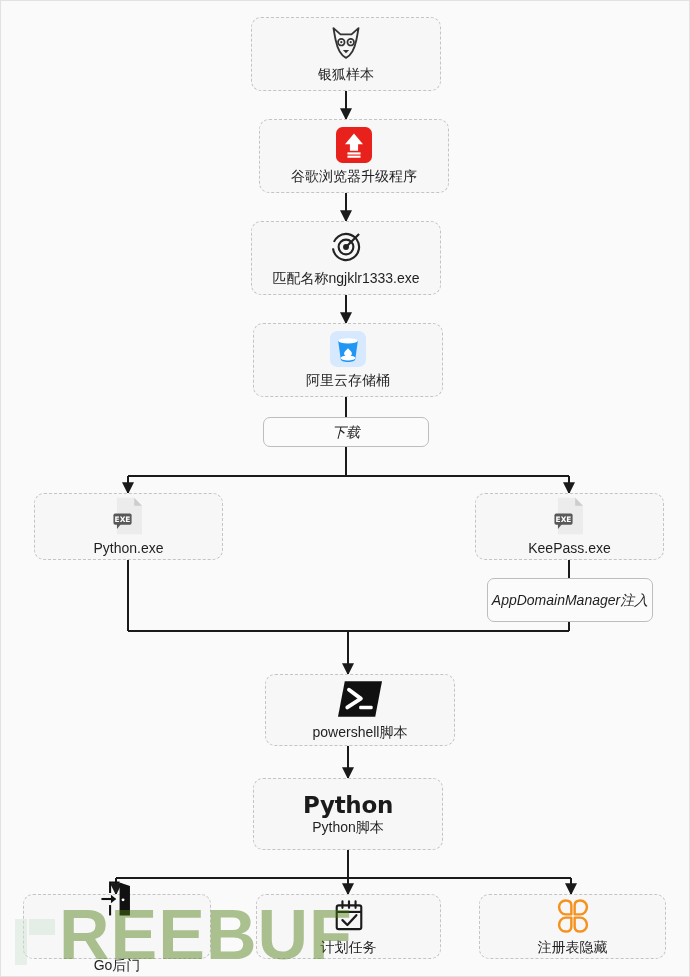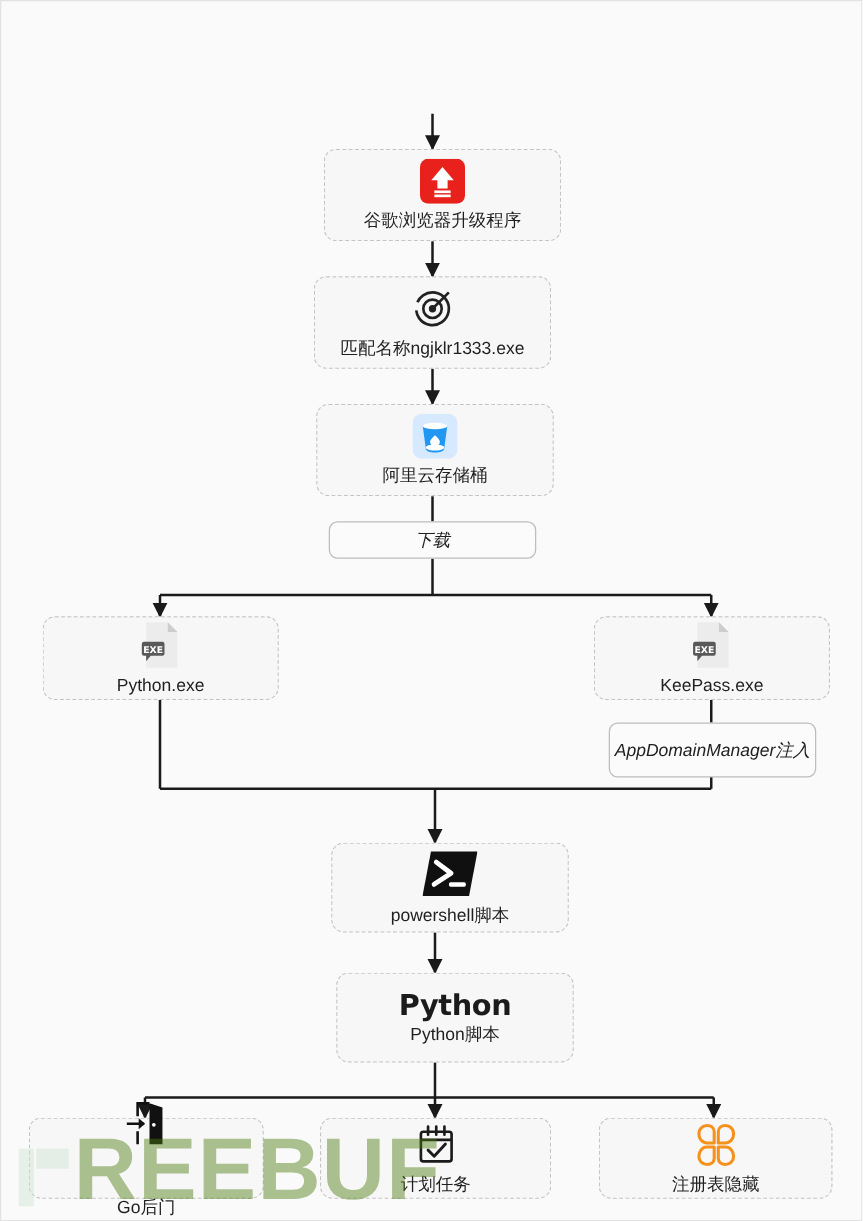--- a/index.html
+++ b/index.html
@@ -140,20 +140,34 @@
 
     <path d="M347,849 L347,877" stroke="#1a1a1a" stroke-width="2" fill="none"></path>
     <path d="M115,877 L570,877" stroke="#1a1a1a" stroke-width="2" fill="none"></path>
     <g stroke="#1a1a1a" stroke-width="2" fill="none" marker-end="url(#arrow)">
       <path d="M115,877 L115,893"></path>
       <path d="M347,877 L347,893"></path>
       <path d="M570,877 L570,893"></path>
     </g>
   </svg>
 
+  <div class="node" style="left:250px; top:16px; width:190px; height:74px;">
+    <span class="icon">
+      <svg width="38" height="36" viewBox="0 0 48 46" xmlns="http://www.w3.org/2000/svg">
+        <path d="M8 4 L11 20 M40 4 L37 20" fill="none"></path>
+        <path d="M8 4 C8 4 10 16 11 20 C13 30 16 38 24 42 C32 38 35 30 37 20 C38 16 40 4 40 4 L31 12 L17 12 Z" fill="none" stroke="#333" stroke-width="2.4" stroke-linejoin="round"></path>
+        <circle cx="18" cy="22" r="4.2" fill="none" stroke="#333" stroke-width="2.2"></circle>
+        <circle cx="30" cy="22" r="4.2" fill="none" stroke="#333" stroke-width="2.2"></circle>
+        <circle cx="18" cy="22" r="1.4" fill="#333"></circle>
+        <circle cx="30" cy="22" r="1.4" fill="#333"></circle>
+        <path d="M20 32 L24 36 L28 32 Z" fill="#333"></path>
+      </svg>
+    </span>
+    <span class="label">银狐样本</span>
+  </div>
 
   <div class="node" style="left:258px; top:118px; width:190px; height:74px;">
     <span class="icon">
       <svg width="36" height="36" viewBox="0 0 44 44" xmlns="http://www.w3.org/2000/svg">
         <rect x="0" y="0" width="44" height="44" rx="8" fill="#e8211c"></rect>
         <path d="M22 8 L33 21 L27 21 L27 29 L17 29 L17 21 L11 21 Z" fill="#ffffff"></path>
         <rect x="14" y="31" width="16" height="2.6" fill="#ffffff"></rect>
         <rect x="14" y="35" width="16" height="2.6" fill="#ffffff"></rect>
       </svg>
     </span>
@@ -223,21 +237,21 @@
     <span class="icon">
       <svg width="44" height="40" viewBox="0 0 52 46" xmlns="http://www.w3.org/2000/svg">
         <path d="M8 2 L52 2 L44 44 L0 44 Z" fill="#101010"></path>
         <path d="M13 12 L27 22.5 L11 33" fill="none" stroke="#ffffff" stroke-width="4.6" stroke-linecap="round" stroke-linejoin="round"></path>
         <rect x="25" y="31" width="16" height="4.2" rx="1.6" fill="#ffffff"></rect>
       </svg>
     </span>
     <span class="label">powershell脚本</span>
   </div>
 
-  <div class="node" style="left:268px; top:777px; width:190px; height:72px;">
+  <div class="node" style="left:252px; top:777px; width:190px; height:72px;">
     <span class="bigword">Python</span>
     <span class="label">Python脚本</span>
   </div>
 
   <div class="node" style="left:22px; top:893px; width:188px; height:65px;gap:34px;">
     <span class="icon">
       <svg width="38" height="38" viewBox="0 0 44 44" xmlns="http://www.w3.org/2000/svg">
         <path d="M25 3 L37 7 L37 41 L25 41 Z" fill="#111111"></path>
         <circle cx="29" cy="23" r="1.7" fill="#ffffff"></circle>
         <path d="M25 3 L14 3 L14 15" fill="none" stroke="#111111" stroke-width="2.4"></path>

